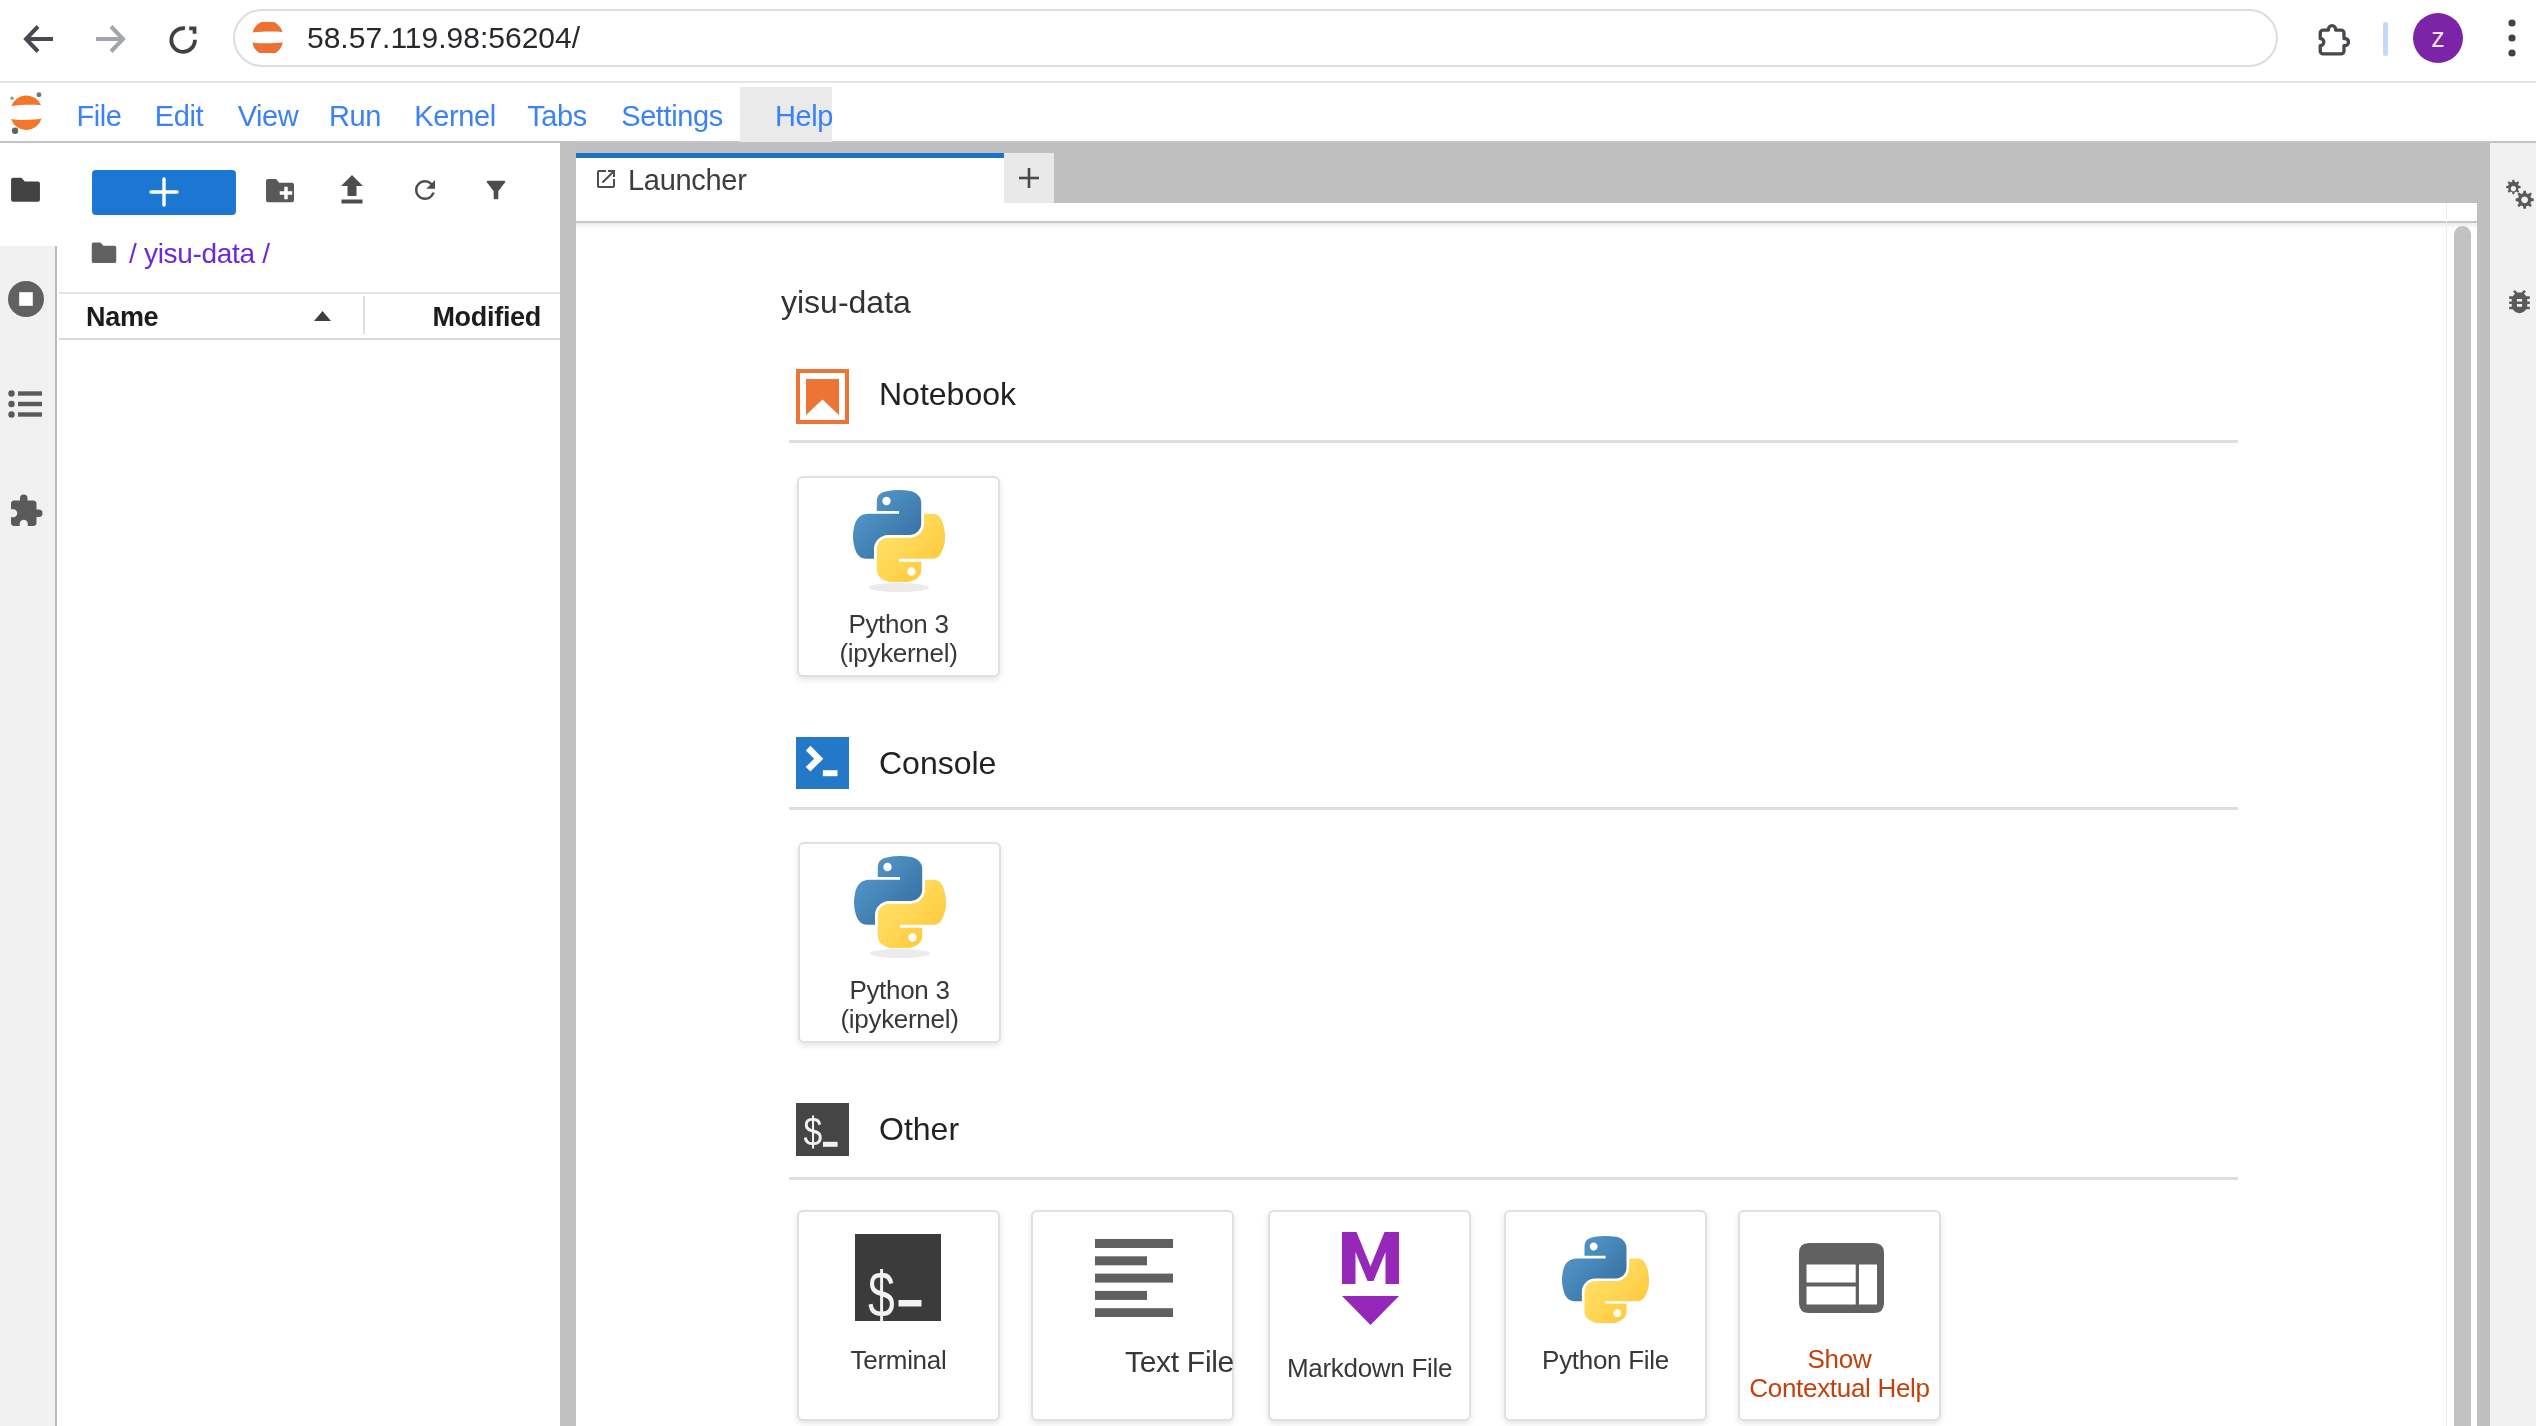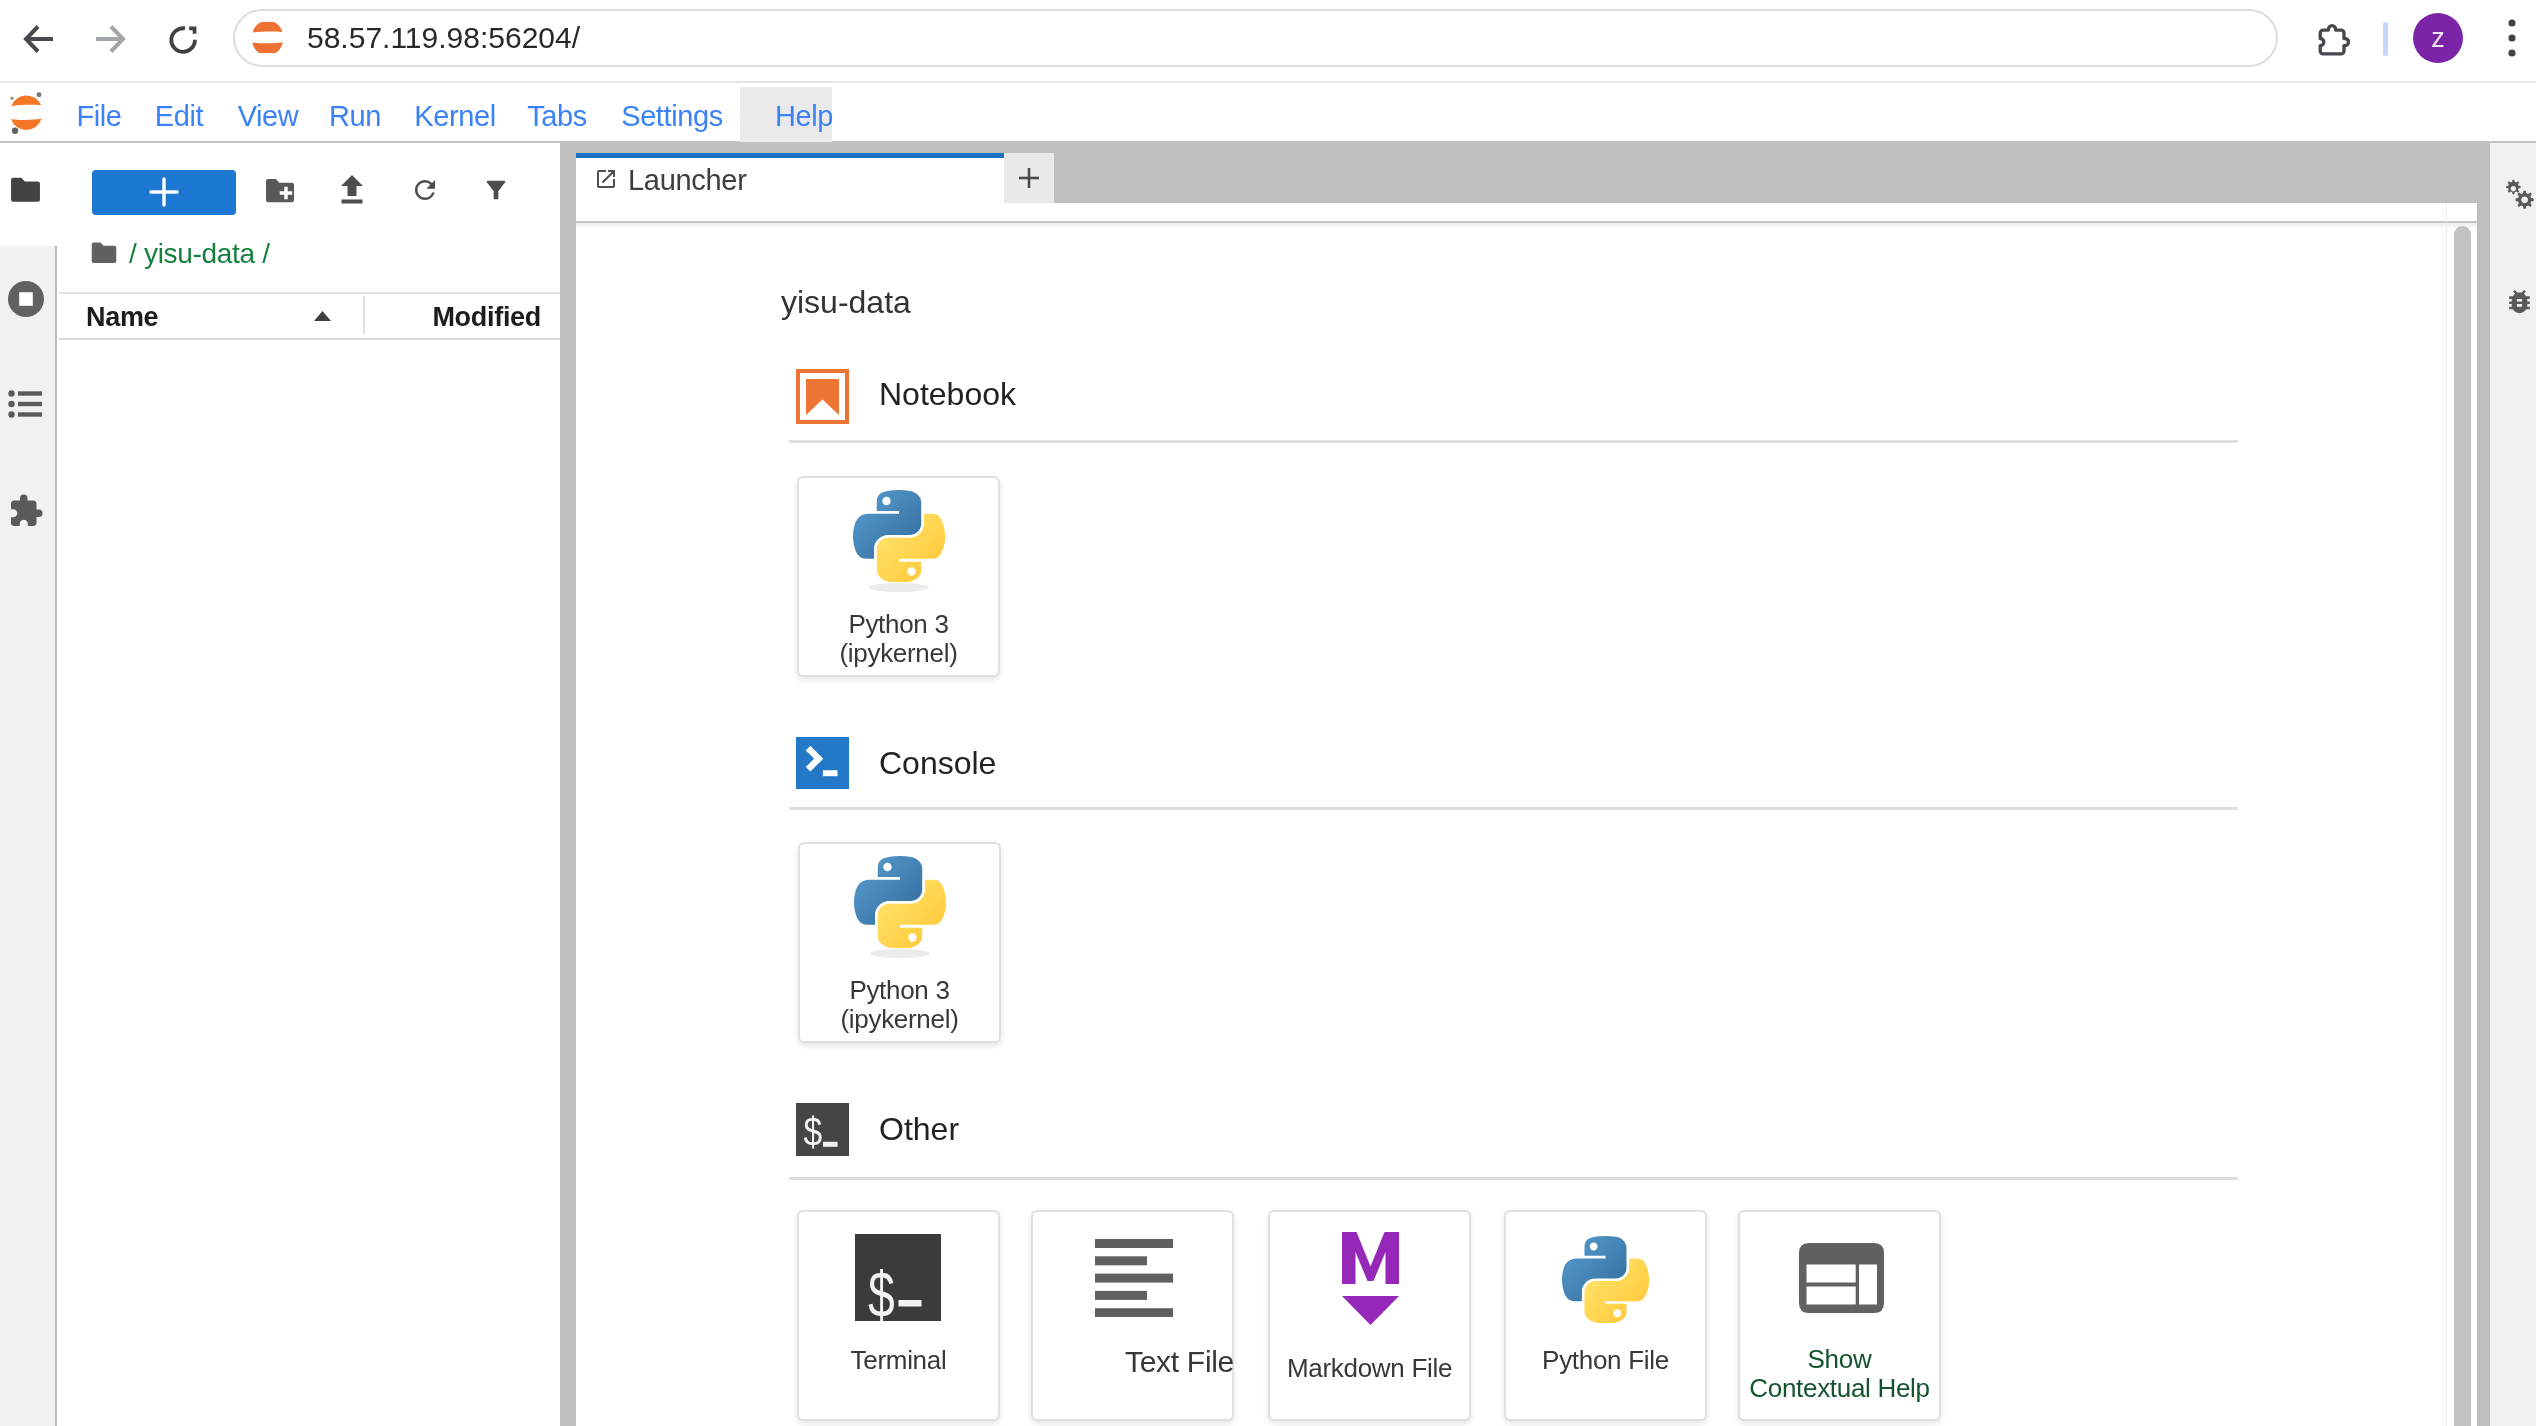--- a/index.html
+++ b/index.html
@@ -134,21 +134,21 @@
     <path fill="#4d4d4d" d="M17.65 6.35A7.958 7.958 0 0 0 12 4c-4.42 0-7.99 3.58-8 8s3.57 8 8 8c3.73 0 6.84-2.55 7.73-6h-2.08A5.99 5.99 0 0 1 12 18c-3.31 0-6-2.69-6-6s2.69-6 6-6c1.66 0 3.14.69 4.22 1.78L13 11h7V4l-2.35 2.35z"></path>
   </svg>
 
   <svg class="abs" style="left:482px;top:175px" width="28" height="30" viewBox="0 0 24 24">
     <path fill="#4d4d4d" d="M4.25,5.61C6.27,8.2,10,13,10,13v6c0,0.55,0.45,1,1,1h2c0.55,0,1-0.45,1-1v-6c0,0,3.72-4.8,5.74-7.39 C20.25,4.95,19.78,4,18.95,4H5.04C4.21,4,3.74,4.95,4.25,5.61z"></path>
   </svg>
 
   <svg class="abs" style="left:90px;top:241px" width="28" height="24" viewBox="0 0 24 20">
     <path fill="#616161" d="M1.5,2.5 Q1.5,1 3,1 H9 L11.5,3.8 H21 Q22.5,3.8 22.5,5.3 V17 Q22.5,18.5 21,18.5 H3 Q1.5,18.5 1.5,17 Z"></path>
   </svg>
-  <div class="abs" style="left:129px;top:239px;height:30px;line-height:30px;font-size:28px;color:#15803d;letter-spacing:-0.3px;">/ yisu-data /</div>
+  <div class="abs" style="left:129px;top:239px;height:30px;line-height:30px;font-size:28px;color:#6d28d9;letter-spacing:-0.3px;">/ yisu-data /</div>
 
   <div class="abs" style="left:59px;top:292px;width:501px;height:2px;background:#e2e2e2;"></div>
   <div class="abs" style="left:86px;top:302px;font-size:27px;font-weight:bold;color:#1c1c1c;letter-spacing:-0.3px;">Name</div>
   <svg class="abs" style="left:314px;top:311px" width="17" height="10" viewBox="0 0 17 10">
     <path fill="#3f3f3f" d="M8.5 0 L17 10 H0 Z"></path>
   </svg>
   <div class="abs" style="left:363px;top:296px;width:2px;height:38px;background:#e0e0e0;"></div>
   <div class="abs" style="left:409px;top:302px;width:132px;font-size:27px;font-weight:bold;color:#1c1c1c;text-align:right;letter-spacing:-0.3px;">Modified</div>
   <div class="abs" style="left:59px;top:338px;width:501px;height:2px;background:#dadada;"></div>
 
@@ -273,15 +273,15 @@
 
   <svg class="abs" style="left:1562px;top:1236px" width="87" height="87" viewBox="0 0 111 111">
       <use href="#pylogo"></use>
     </svg>
   <div class="abs" style="left:1504px;top:1345px;width:203px;text-align:center;font-size:26px;color:#383838;letter-spacing:-0.3px;">Python File</div>
 
   <svg class="abs" style="left:1799px;top:1243px" width="85" height="70" viewBox="0 0 85 70">
     <path fill="#616161" fill-rule="evenodd" d="M10,0 H75 Q85,0 85,10 V60 Q85,70 75,70 H10 Q0,70 0,60 V10 Q0,0 10,0 Z
       M7.5,21.5 H56.7 V39.5 H7.5 Z  M7.5,43.5 H56.7 V61.5 H7.5 Z  M60,21.5 H78 V61.5 H60 Z"></path>
   </svg>
-  <div class="abs" style="left:1738px;top:1345px;width:203px;text-align:center;font-size:26px;color:#14532d;line-height:29px;letter-spacing:-0.3px;">Show<br>Contextual Help</div>
+  <div class="abs" style="left:1738px;top:1345px;width:203px;text-align:center;font-size:26px;color:#c2410c;line-height:29px;letter-spacing:-0.3px;">Show<br>Contextual Help</div>
 
 </div>
 
 </body></html>

